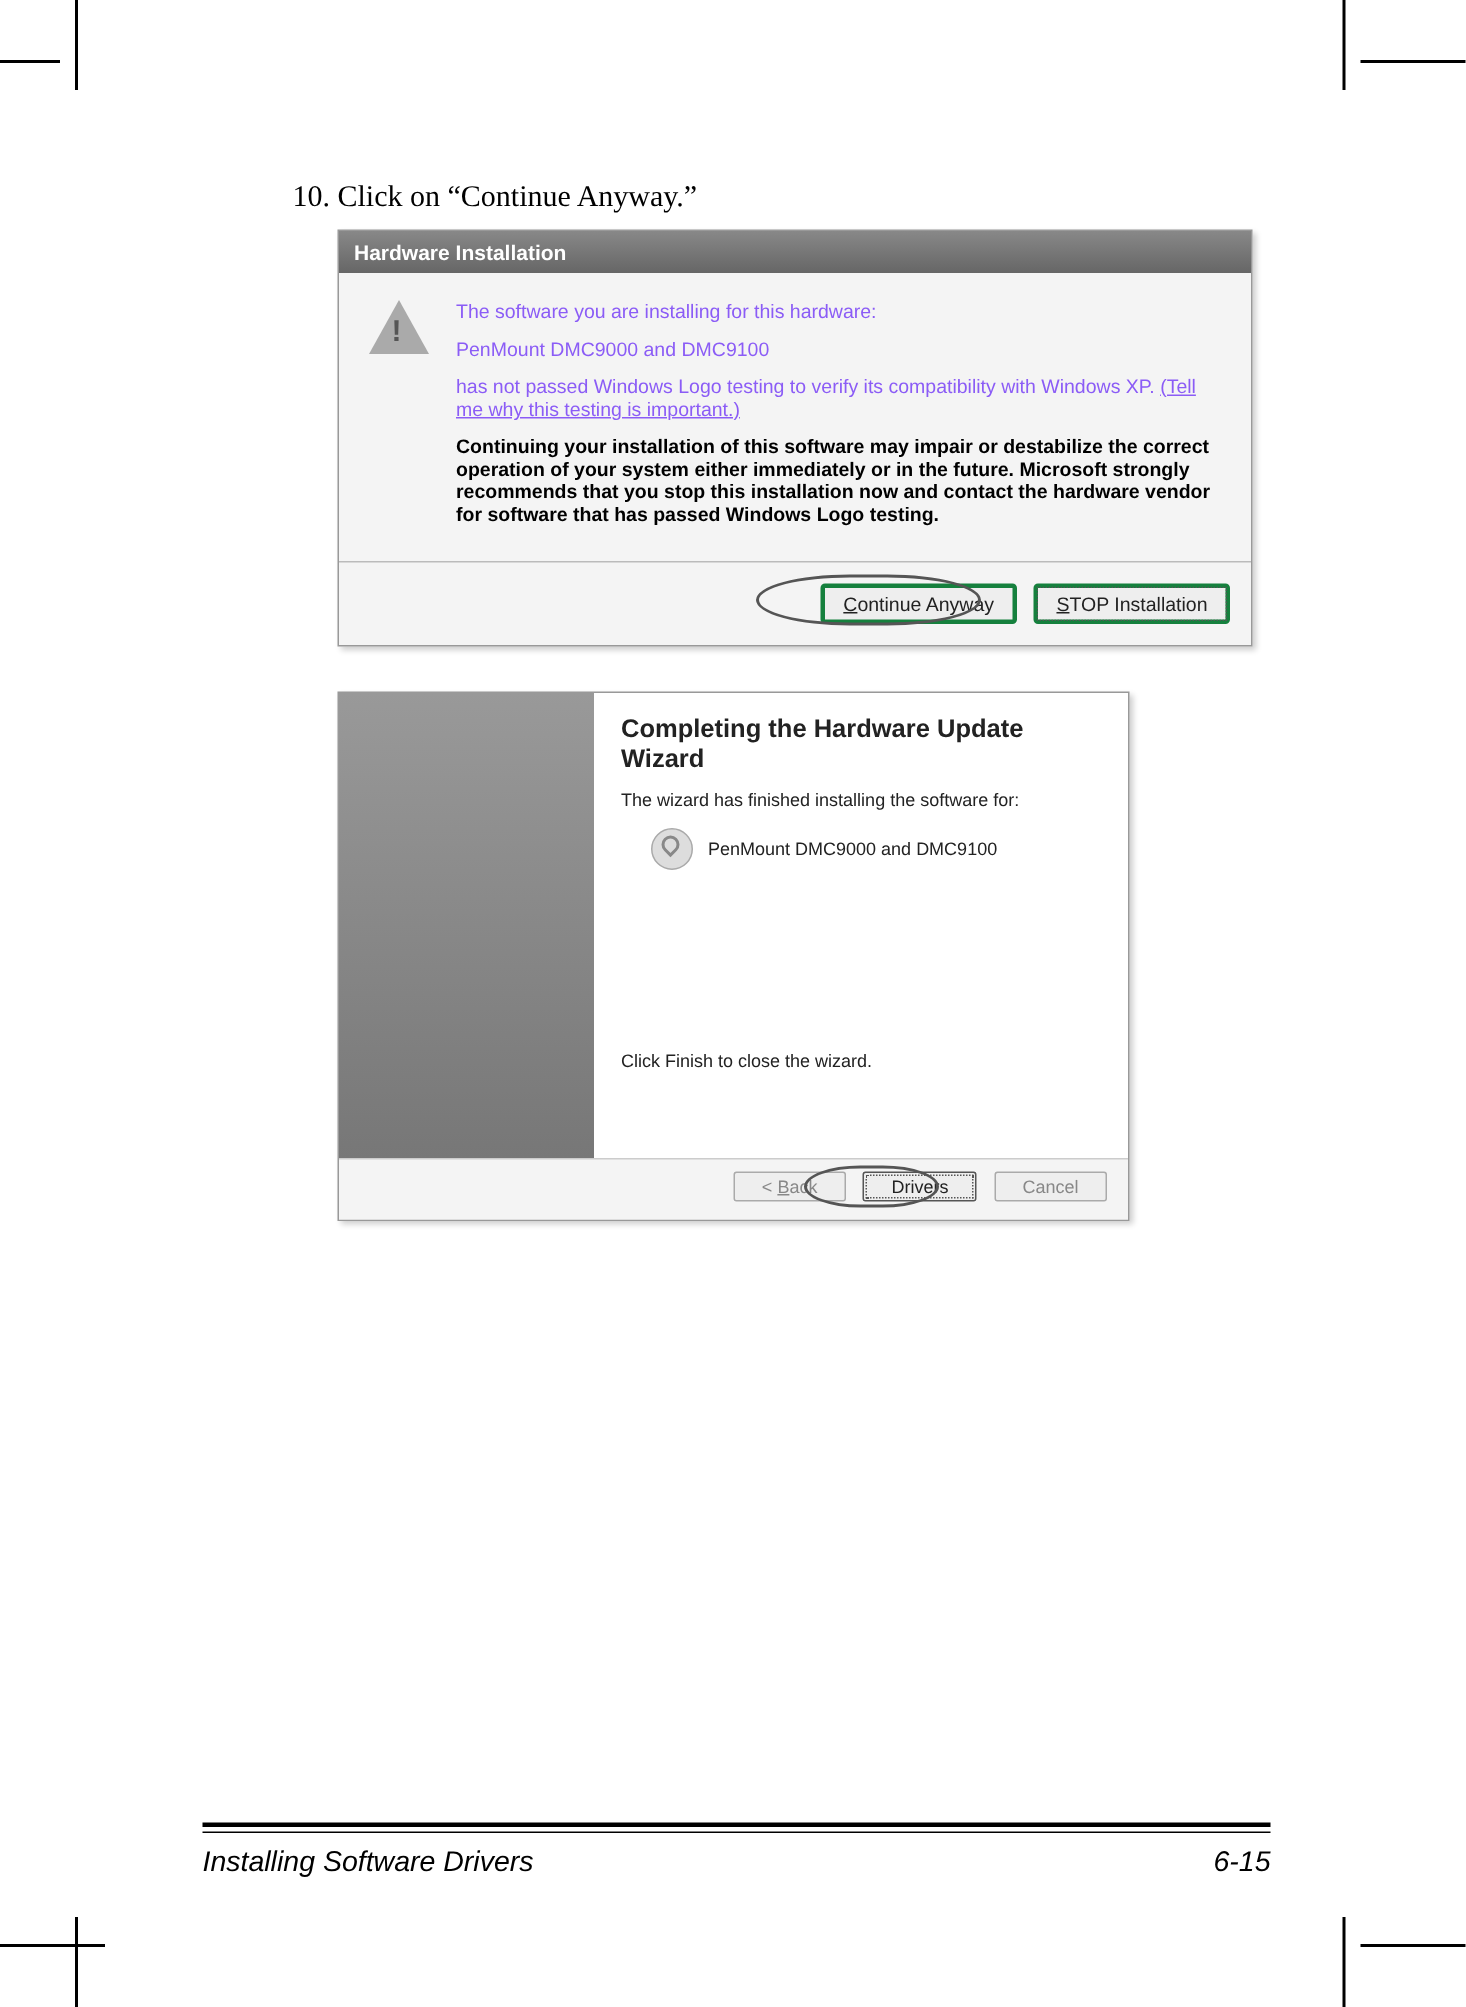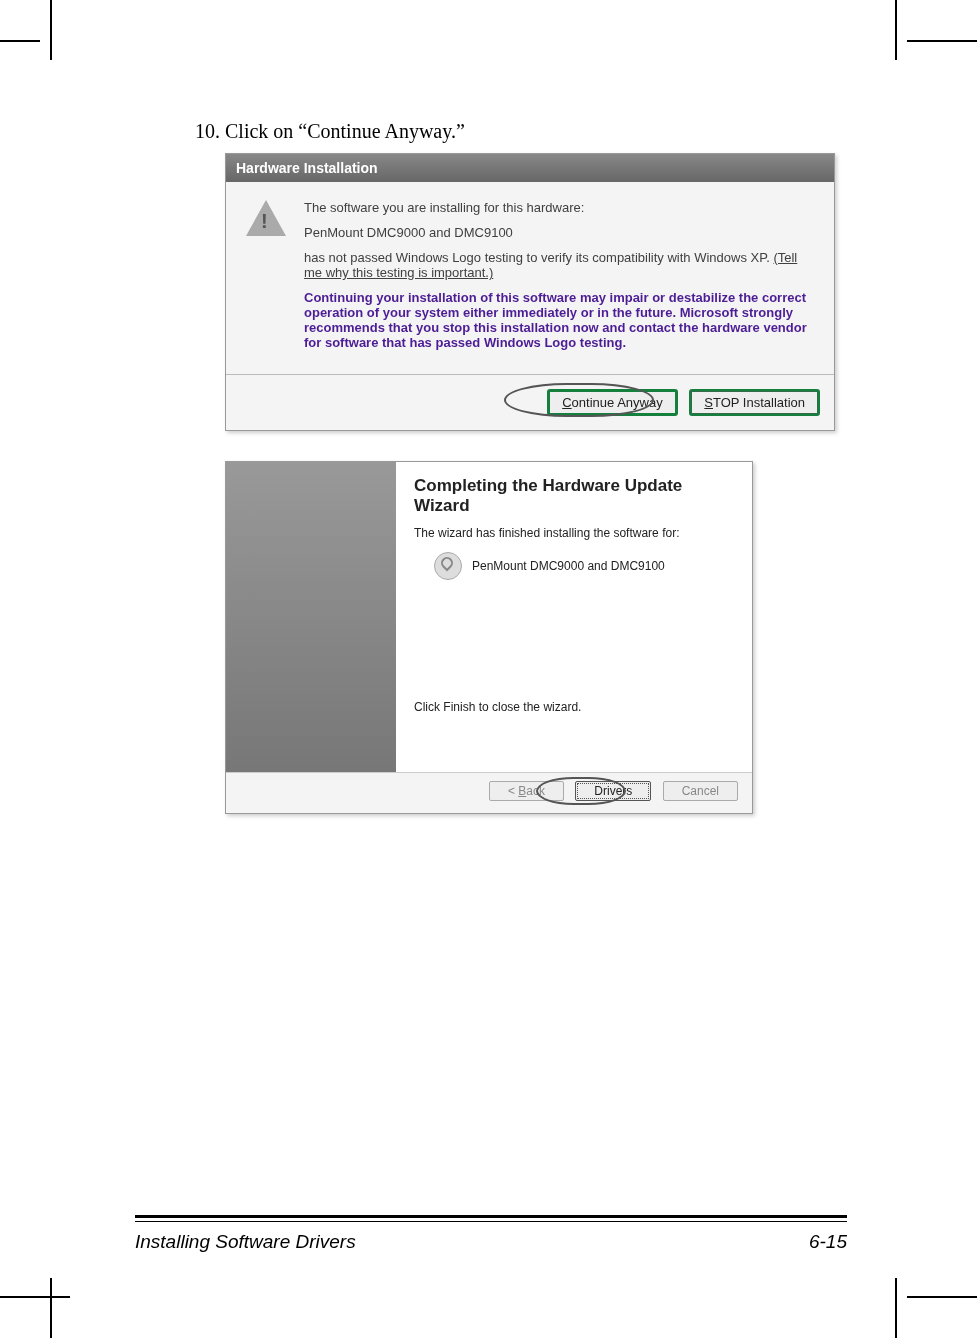--- a/index.html
+++ b/index.html
@@ -56,22 +56,22 @@
   .warn-triangle {
     width:0; height:0;
     border-left: 20px solid transparent;
     border-right: 20px solid transparent;
     border-bottom: 36px solid #aaa;
     position:relative;
   }
   .warn-triangle::after{
     content:"!"; position:absolute; left:-5px; top:10px; color:#555; font-weight:bold; font-size:20px;
   }
-  .dlg-text p { margin: 0 0 10px 0; color:#404040; }
-  .dlg-text .bold { font-weight:bold; color:#4c1d95; }
+  .dlg-text p { margin: 0 0 10px 0; color:#8b5cf6; }
+  .dlg-text .bold { font-weight:bold; color:#000000; }
   .dlg-text .underline { text-decoration: underline; }
   .hr { border:none; border-top:1px solid #bbb; margin:4px 0 8px 0; }
   .btn-row { text-align:right; padding: 6px 14px 14px 14px; }
   .btn {
     display:inline-block;
     border:3px solid #15803d;
     background:#eee;
     padding:3px 12px;
     font-size:13px;
     font-family: Tahoma, Arial, sans-serif;

